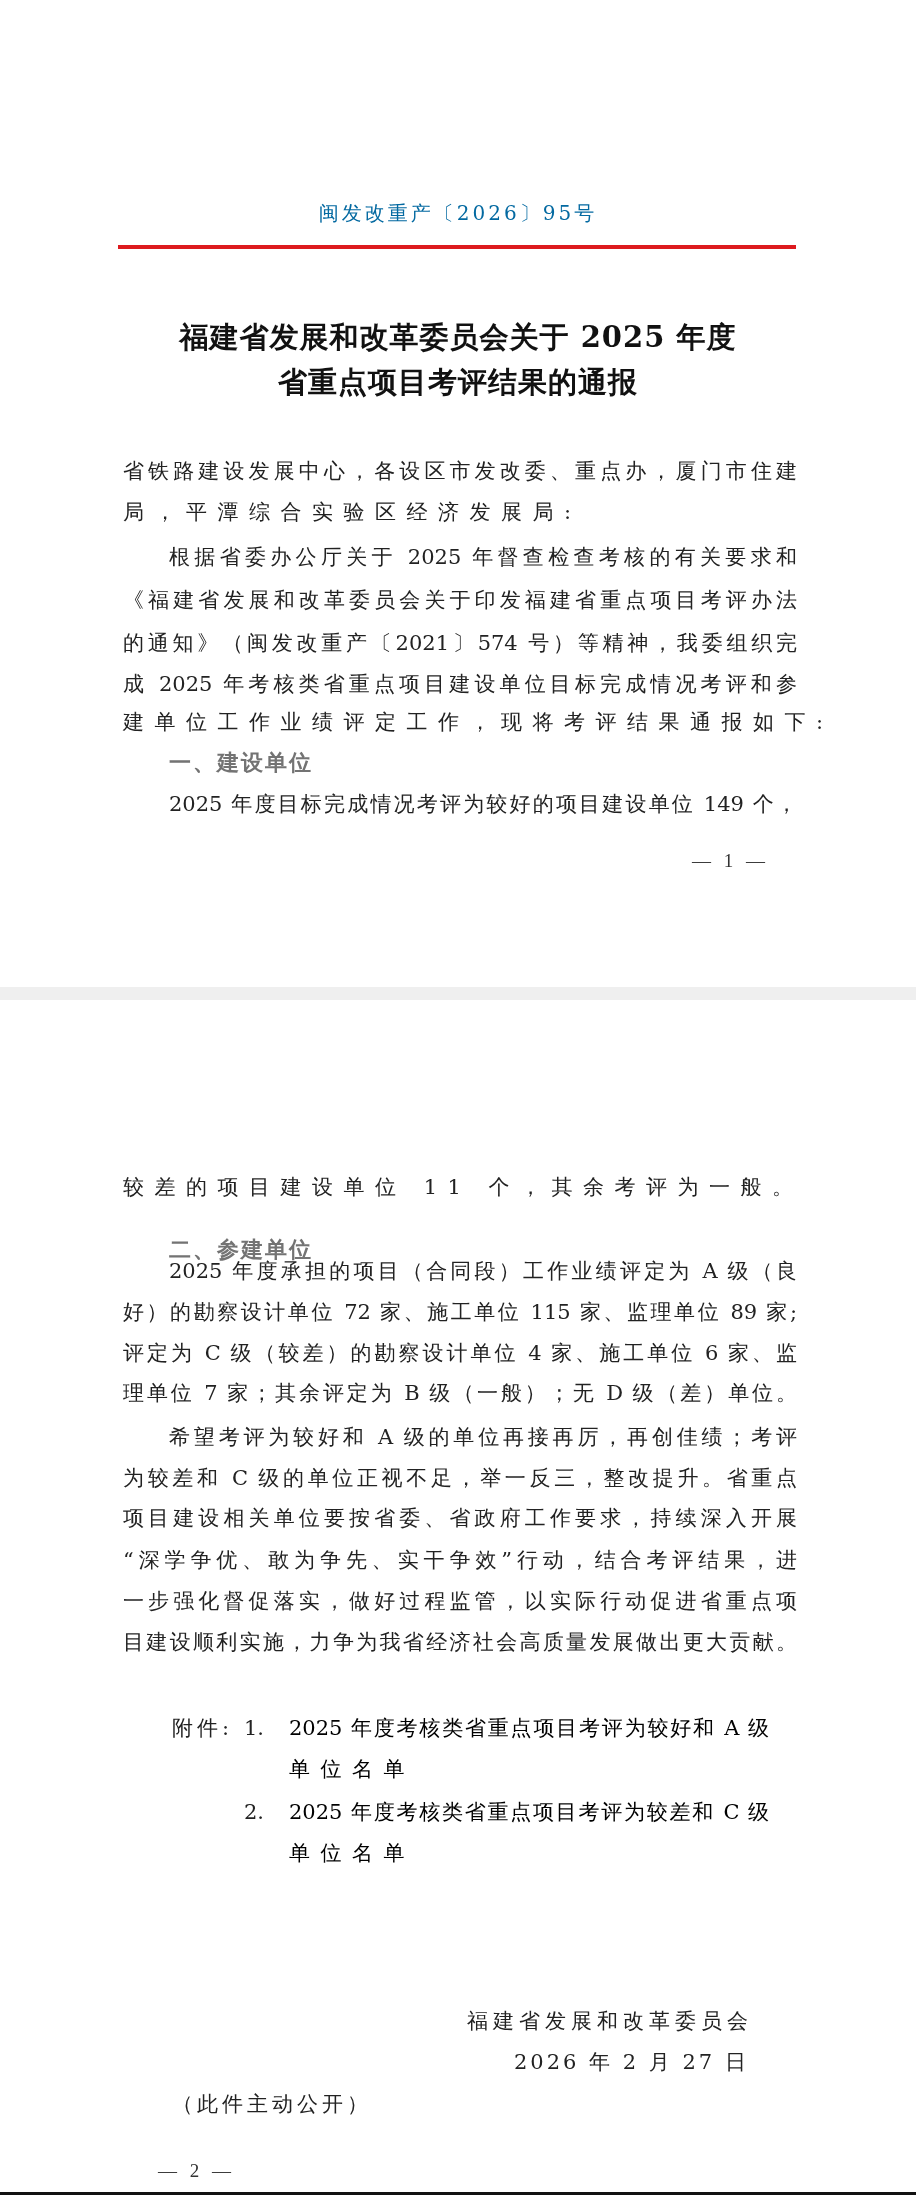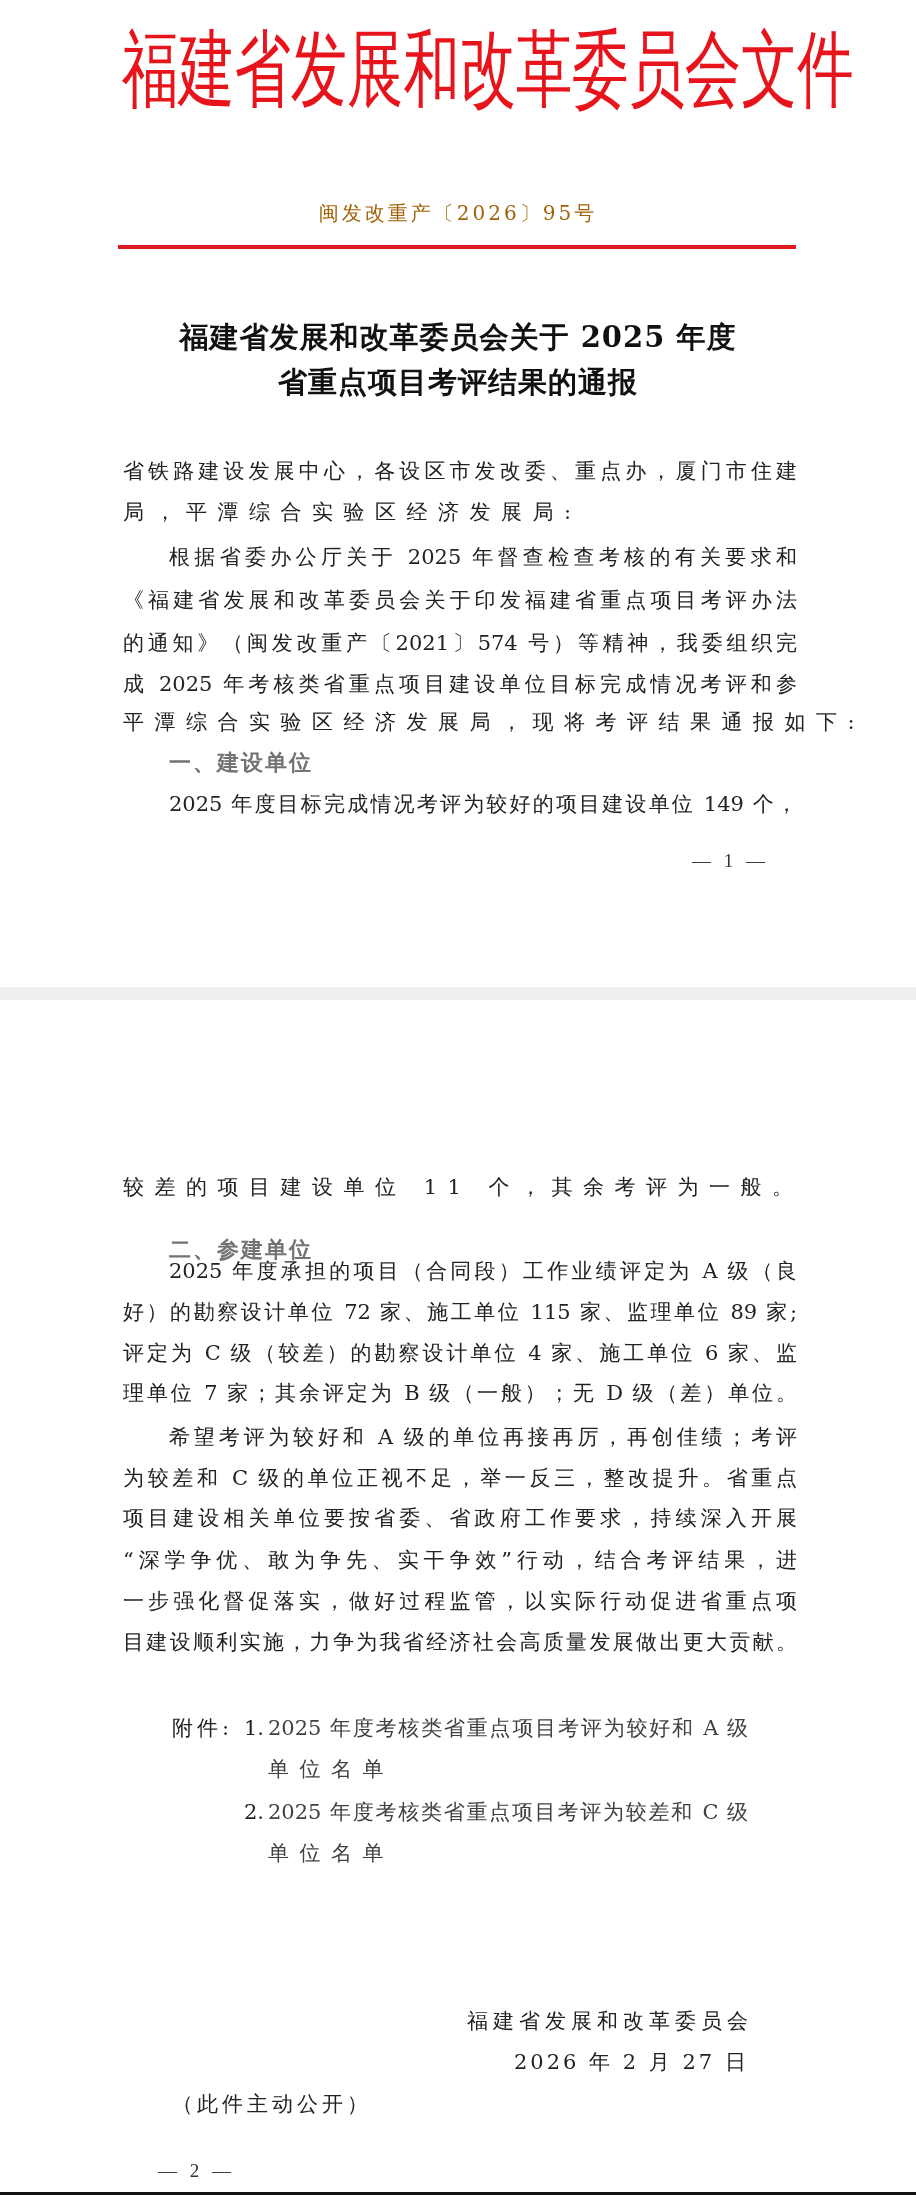--- a/index.html
+++ b/index.html
@@ -19,21 +19,21 @@
     overflow: visible; white-space: nowrap;
   }
   .doc-header-title span.inner {
     display: inline-block; transform-origin: left top;
     font-family: "Liberation Serif", "DejaVu Serif", serif;
     font-size: 84px; line-height: 96px; color: #e8141c; letter-spacing: 0px;
     transform: scaleX(0.67);
   }
   .doc-number {
     position: absolute; left: 0; width: 916px; top: 200px; text-align: center;
-    font-size: 20px; letter-spacing: 3px; color: #a16207;
+    font-size: 20px; letter-spacing: 3px; color: #0369a1;
   }
   .red-rule {
     position: absolute; left: 118px; top: 245px; width: 678px; height: 4px;
     background: #dd1a1e;
   }
   .notice-title {
     position: absolute; left: 0; width: 916px; text-align: center;
     font-family: "DejaVu Serif", serif; font-weight: bold;
     font-size: 29px; color: #111; letter-spacing: 1px;
   }
@@ -54,50 +54,47 @@
     font-family: "Liberation Serif", serif;
   }
   .attach-label {
     position: absolute; left: 172px; height: 36px; line-height: 36px; font-size: 21px;
     letter-spacing: 4px; color: #222;
   }
   .attach-num {
     position: absolute; left: 244px; height: 36px; line-height: 36px; font-size: 21px; color: #222;
   }
   .attach-text {
-    position: absolute; left: 268px; width: 480px; height: 36px; line-height: 36px;
-    font-size: 21px; color: #404040; text-align: justify; text-align-last: justify; white-space: nowrap;
+    position: absolute; left: 289px; width: 480px; height: 36px; line-height: 36px;
+    font-size: 21px; color: #000000; text-align: justify; text-align-last: justify; white-space: nowrap;
   }
   .attach-text.short { text-align-last: left; letter-spacing: 10.5px; width: auto; }
   .sig {
     position: absolute; height: 36px; line-height: 36px; font-size: 21px; color: #222;
     letter-spacing: 5px; white-space: nowrap;
   }
   .bottom-rule { position: absolute; left: 0; top: 2192px; width: 916px; height: 3px; background: #111; }
 </style>
 </head>
 <body>
 
 <div class="page" id="page1">
-  <div class="doc-header-title">
-    <span class="inner">福建省发展和改革委员会文件</span>
-  </div>
   <div class="doc-number">闽发改重产〔2026〕95号</div>
   <div class="red-rule"></div>
 
   <div class="notice-title" style="top:318px;">福建省发展和改革委员会关于 2025 年度</div>
   <div class="notice-title" style="top:363px;">省重点项目考评结果的通报</div>
 
   <div class="line last" style="top:494px;">局，平潭综合实验区经济发展局:</div>
   <div class="line" style="top:453px;">省铁路建设发展中心，各设区市发改委、重点办，厦门市住建</div>
   <div class="line indent" style="top:539px;">根据省委办公厅关于 2025 年督查检查考核的有关要求和</div>
   <div class="line" style="top:582px;">《福建省发展和改革委员会关于印发福建省重点项目考评办法</div>
   <div class="line" style="top:625px;">的通知》（闽发改重产〔2021〕574 号）等精神，我委组织完</div>
   <div class="line" style="top:666px;">成 2025 年考核类省重点项目建设单位目标完成情况考评和参</div>
-  <div class="line last" style="top:704px;">平潭综合实验区经济发展局，现将考评结果通报如下:</div>
+  <div class="line last" style="top:704px;">建单位工作业绩评定工作，现将考评结果通报如下:</div>
 
   <div class="heading" style="top:745px;">一、建设单位</div>
   <div class="line indent" style="top:786px;">2025 年度目标完成情况考评为较好的项目建设单位 149 个，</div>
 
   <div class="page-num" style="left:692px; top:850px;">— 1 —</div>
 </div>
 
 <div id="page-gap"></div>
 
 <div class="page" id="page2"></div>

